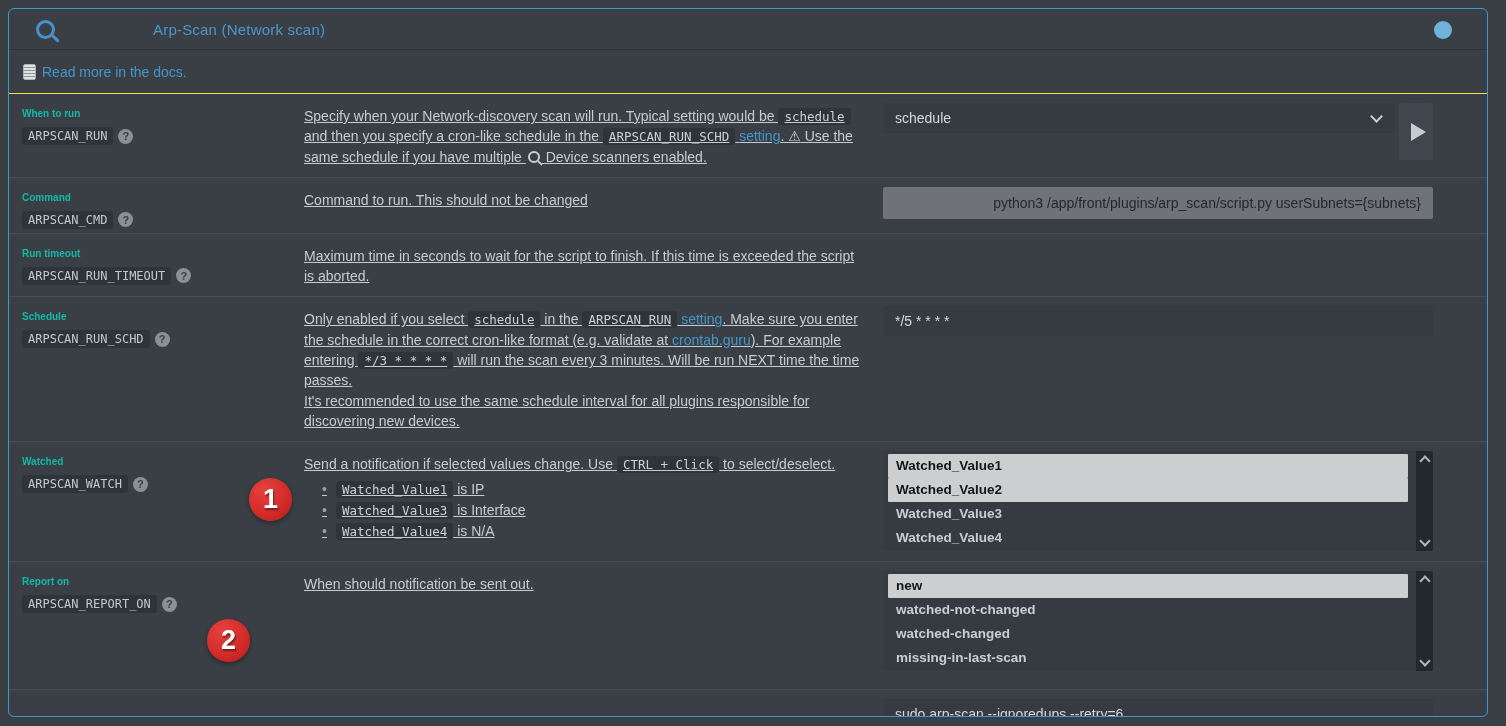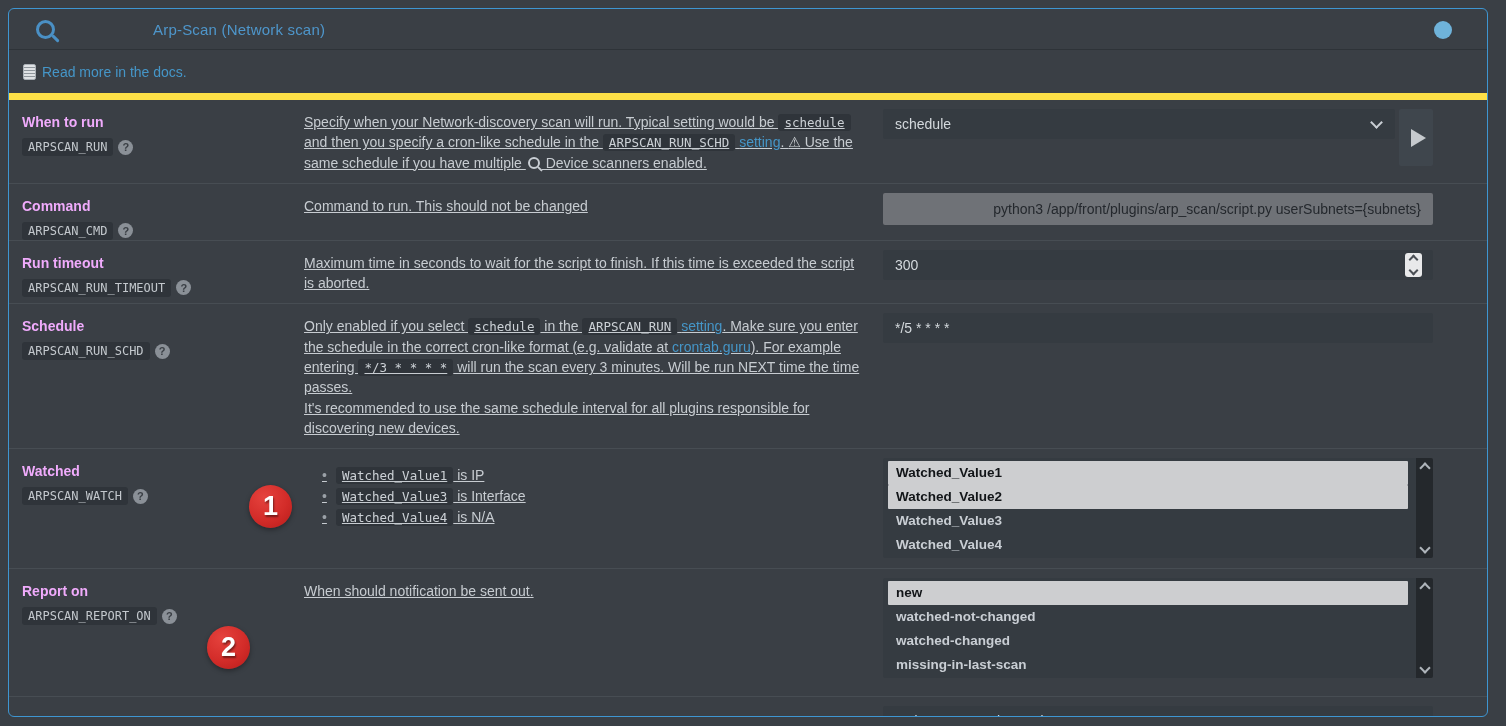--- a/index.html
+++ b/index.html
@@ -10,29 +10,29 @@
 
   
   .hdr{position:relative;display:flex;align-items:center;height:40px;border-bottom:1px solid #2e3338;padding:0 16px;}
   .icon-search{width:13px;height:13px;border:3px solid #4a90c5;border-radius:50%;position:relative;margin-left:11px;}
   .icon-search::after{content:"";position:absolute;width:9px;height:3px;background:#4a90c5;
          transform:rotate(45deg);right:-8px;bottom:-4px;border-radius:2px;}
   .hdr-title{margin-left:98px;font-size:15px;color:#4e96cb;letter-spacing:.2px;}
   .hdr-dot{position:absolute;right:35px;top:12px;width:18px;height:18px;border-radius:50%;background:#6fb3da;}
 
   
-  .docs{display:flex;align-items:center;gap:6px;padding:14px 14px 13px 14px;border-bottom:7px solid #fde047;}
+  .docs{display:flex;align-items:center;gap:6px;padding:14px 14px 13px 14px;border-bottom:1px solid #fde047;}
   .icon-book{width:11px;height:14px;border-radius:2px;border:1px solid #aab0b6;
          background:repeating-linear-gradient(to bottom,#dfe2e5 0 2px,#8f969c 2px 3px);}
   .docs a{color:#4596c8;text-decoration:none;font-size:14px;}
 
   
   .row{position:relative;display:grid;grid-template-columns:286px 588px 1fr;border-bottom:1px solid #474d53;box-sizing:border-box;}
   .c1{padding:14px 10px 0 13px;}
-  .c1 .lbl{font-weight:bold;color:#f0abfc;font-size:14px;margin-bottom:8px;}
+  .c1 .lbl{font-weight:bold;color:#14b8a6;font-size:10px;margin-bottom:8px;}
   .c1 .codewrap{display:flex;align-items:center;gap:5px;}
   .code-badge{background:#2f343a;color:#c3c8cd;font-family:"DejaVu Sans Mono",monospace;font-size:12px;
          padding:2px 6px;border-radius:3px;}
   .help{display:inline-flex;width:15px;height:15px;border-radius:50%;background:#8a9097;color:#3a3f45;
          font-size:11px;font-weight:bold;align-items:center;justify-content:center;cursor:pointer;}
   .c2{padding:12px 16px 10px 9px;font-size:14px;line-height:1.45;color:#c7ccd1;text-decoration:underline;}
   .seg-code{background:#2f343a;font-family:"DejaVu Sans Mono",monospace;font-size:12.5px;
          padding:1px 6px;border-radius:3px;color:#ccd1d6;white-space:nowrap;}
   .seg-link{color:#4596c8;cursor:pointer;}
   .seg-icon{color:#d3d7db;}
@@ -139,29 +139,20 @@
 
     <div class="row r2">
       <div class="c1">
         <div class="lbl">Run timeout</div>
         <div class="codewrap">
           <span class="code-badge">ARPSCAN_RUN_TIMEOUT</span>
           <span class="help">?</span>
         </div>
       </div>
       <div class="c2"><span class="seg-text">Maximum time in seconds to wait for the script to finish. If this time is exceeded the script is aborted.</span></div>
-      <div class="c3">
-        <div class="input-wrap">
-          <input class="tinput" value="300" style="">
-          <span class="spin">
-            <span class="up"></span>
-            <span class="down"></span>
-          </span>
-        </div>
-      </div>
     </div>
 
     <div class="row r3">
       <div class="c1">
         <div class="lbl">Schedule</div>
         <div class="codewrap">
           <span class="code-badge">ARPSCAN_RUN_SCHD</span>
           <span class="help">?</span>
         </div>
       </div>
@@ -174,20 +165,21 @@
     <div class="row r4">
       <div class="marker marker-1">1</div>
       <div class="c1">
         <div class="lbl">Watched</div>
         <div class="codewrap">
           <span class="code-badge">ARPSCAN_WATCH</span>
           <span class="help">?</span>
         </div>
       </div>
       <div class="c2">
+        <span><span class="seg-text">Send a notification if selected values change. Use </span><span class="seg-code">CTRL + Click</span><span class="seg-text"> to select/deselect.</span></span>
         <ul class="bullets">
             <li><span class="seg-code">Watched_Value1</span><span> is IP</span></li>
             <li><span class="seg-code">Watched_Value3</span><span> is Interface</span></li>
             <li><span class="seg-code">Watched_Value4</span><span> is N/A</span></li>
           </ul>
       </div>
       <div class="c3">
         <div class="listbox">
           <div class="opts">
               <div class="opt sel">Watched_Value1</div>

